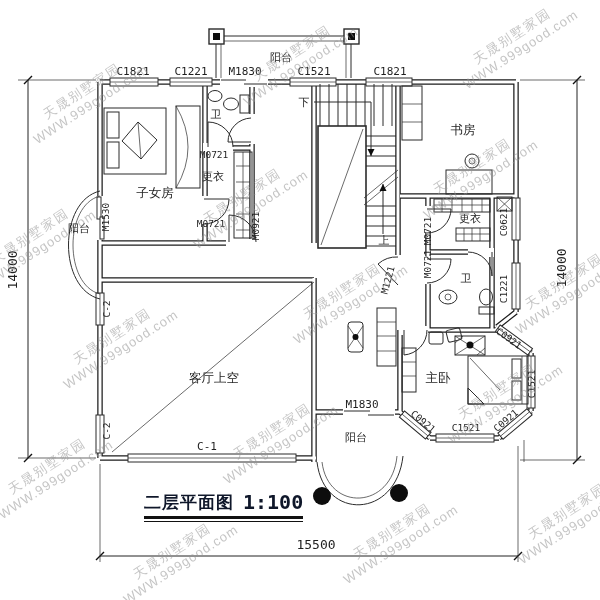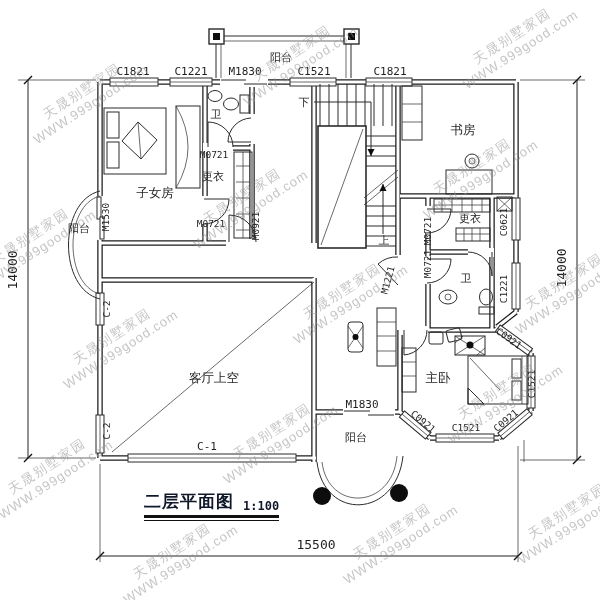--- a/index.html
+++ b/index.html
@@ -8,21 +8,21 @@
   .plan-svg{position:absolute;left:0;top:0;z-index:1;}
   
   .wm{position:absolute;z-index:2;transform:rotate(-33deg);color:rgba(148,148,148,0.55);
       text-align:center;pointer-events:none;white-space:nowrap;line-height:1.25;}
   .wm .l1{font-size:13px;letter-spacing:2px;}
   .wm .l2{font-size:13px;letter-spacing:1px;}
   
   .title-wrap{position:absolute;left:136px;top:490px;z-index:3;color:#0f172a;margin-left:8px;}
   .title-row{display:flex;align-items:flex-end;gap:9px;}
   .title-main{font-size:17px;font-weight:bold;letter-spacing:1px;font-family:"DejaVu Sans",sans-serif;}
-  .title-scale{font-size:12px;font-weight:bold;font-family:"DejaVu Sans Mono",monospace;}
+  .title-scale{font-size:20px;font-weight:bold;font-family:"DejaVu Sans Mono",monospace;}
   .u1{height:3px;background:#111;margin-top:2px;}
   .u2{height:1px;background:#111;margin-top:2px;}
   
   .wall-dark{stroke:#1c1c1c;stroke-width:5.5;fill:none;}
   .wall-white{stroke:#ffffff;stroke-width:3;fill:none;}
   .thin{stroke:#2b2b2b;stroke-width:1;fill:none;}
   .thin2{stroke:#2b2b2b;stroke-width:0.7;fill:none;}
   .cut{fill:#ffffff;}
   .glyph{stroke:#2b2b2b;stroke-width:1;fill:#ffffff;}
   .glyph-nf{stroke:#2b2b2b;stroke-width:1;fill:none;}

